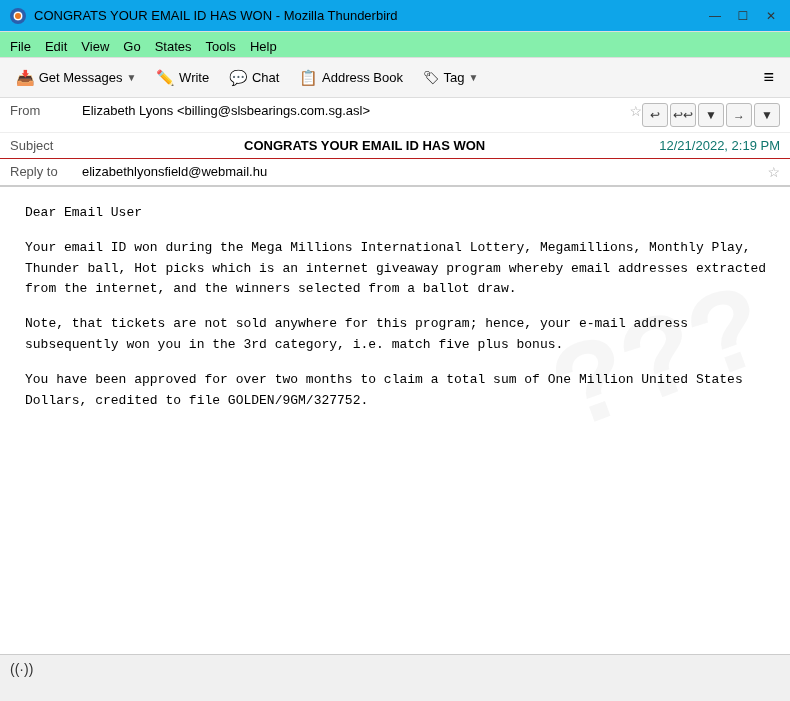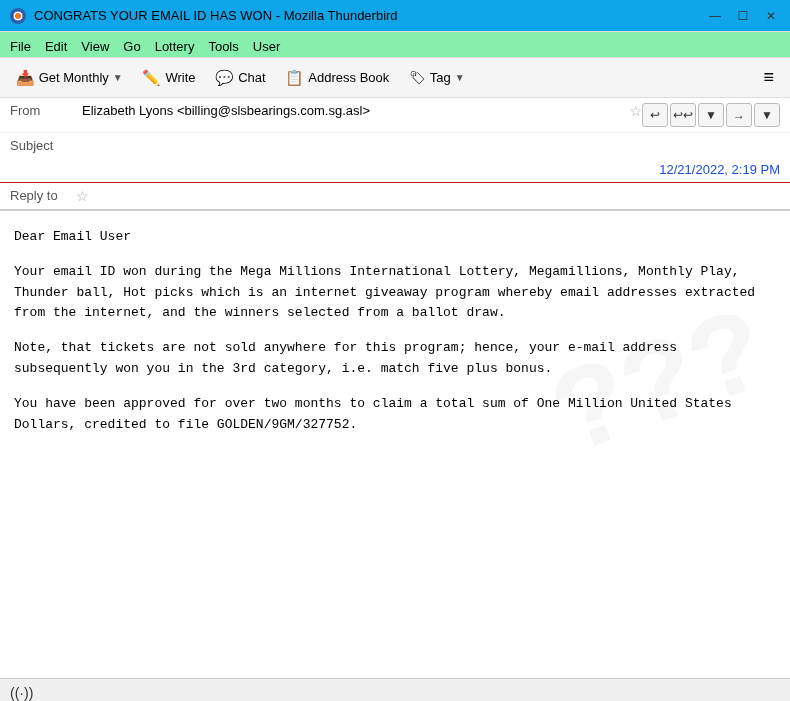--- a/index.html
+++ b/index.html
@@ -175,22 +175,21 @@
       padding: 5px 10px;
       border-bottom: 1px solid #b91c1c;
     }
     .subject-value {
       font-weight: bold;
       font-size: 13px;
       color: #000;
     }
     .subject-date {
       font-size: 13px;
-      color: #1d4ed8;
-      margin-top: 24px;
+      color: #0f766e;
     }
     .reply-to-row {
       display: flex;
       align-items: flex-start;
       padding: 5px 10px;
       font-size: 13px;
     }
 
     
     .email-body {
@@ -199,20 +198,21 @@
       font-family: 'Courier New', Courier, monospace;
       font-size: 13px;
       line-height: 1.6;
       color: #000;
       overflow-y: auto;
       height: calc(701px - 32px - 26px - 40px - 108px - 28px);
       position: relative;
     }
     .email-body p {
       margin-bottom: 14px;
+      margin-left: 11px;
     }
 
     
     .watermark {
       position: absolute;
       right: 20px;
       top: 80px;
       opacity: 0.07;
       font-size: 120px;
       color: #888;
@@ -262,29 +262,29 @@
     <div class="title-btn">☐</div>
     <div class="title-btn">✕</div>
   </div>
 </div>
 
 <div class="menu-bar">
   <span class="menu-item">File</span>
   <span class="menu-item">Edit</span>
   <span class="menu-item">View</span>
   <span class="menu-item">Go</span>
-  <span class="menu-item">Lottery</span>
+  <span class="menu-item">States</span>
   <span class="menu-item">Tools</span>
-  <span class="menu-item">User</span>
+  <span class="menu-item">Help</span>
 </div>
 
 <div class="toolbar">
   <button class="toolbar-btn">
     <span class="btn-icon">📥</span>
-    <span>Get Monthly</span>
+    <span>Get Messages</span>
     <span class="dropdown-arrow">▼</span>
   </button>
   <button class="toolbar-btn">
     <span class="btn-icon">✏️</span>
     <span>Write</span>
   </button>
   <button class="toolbar-btn">
     <span class="btn-icon">💬</span>
     <span>Chat</span>
   </button>
@@ -312,25 +312,27 @@
       <div class="email-nav-btn">↩</div>
       <div class="email-nav-btn">↩↩</div>
       <div class="email-nav-btn">▼</div>
       <div class="email-nav-btn">→</div>
       <div class="email-nav-btn">▼</div>
     </div>
   </div>
 
   <div class="subject-row">
     <span style="color:#555;min-width:60px;font-size:13px;">Subject</span>
+    <span class="subject-value">CONGRATS YOUR EMAIL ID HAS WON</span>
     <span class="subject-date">12/21/2022, 2:19 PM</span>
   </div>
 
   <div class="reply-to-row">
     <span class="email-meta-label">Reply to</span>
+    <span class="email-meta-value">elizabethlyonsfield@webmail.hu</span>
     <span class="star-icon">☆</span>
   </div>
 </div>
 
 <div class="email-body">
   <div class="watermark">???</div>
   <div class="email-body-content">
     <p>Dear Email User</p>
     <p>Your email ID  won during the Mega Millions International Lottery, Megamillions, Monthly Play, Thunder ball, Hot picks which is an internet giveaway program whereby email addresses extracted from the internet, and the winners selected from a ballot draw.</p>
     <p>Note, that tickets are not sold anywhere for this program; hence, your e-mail address subsequently won you in the 3rd category, i.e. match five plus bonus.</p>

